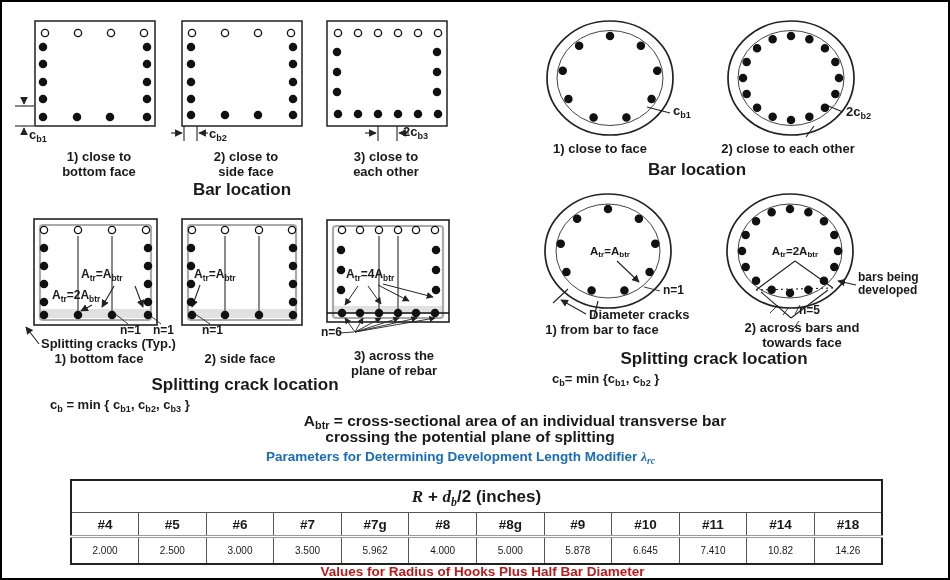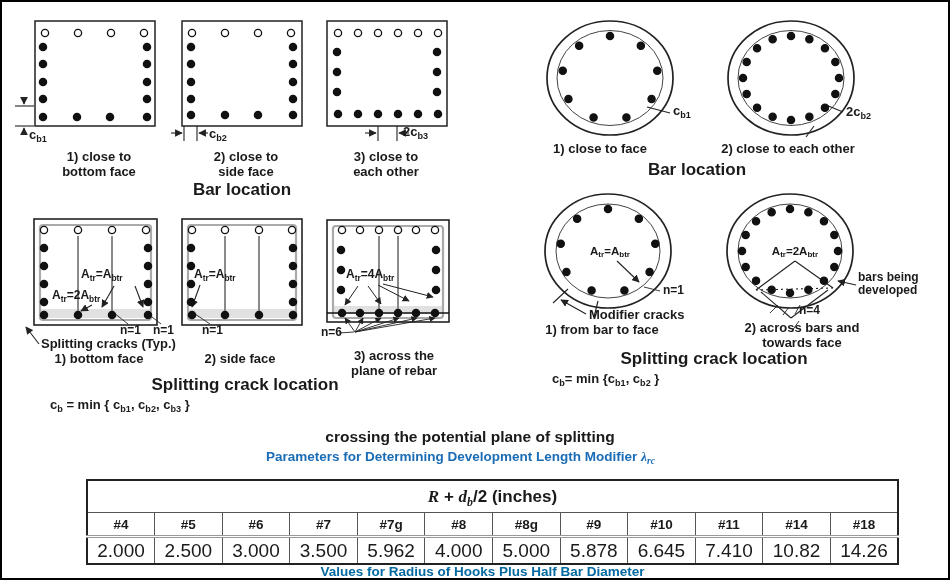--- a/index.html
+++ b/index.html
@@ -15,26 +15,25 @@
   .in{font-size:11.5px;}
   .ttl{font-size:17px;}
   .note{font-size:15.5px;font-weight:600;}
   .blue{font-size:13.5px;font-weight:bold;padding-left:13px;}
   sub{font-size:0.7em;vertical-align:-0.3em;line-height:0;text-align:center;}
   i{font-family:"Liberation Serif",serif;}
   table.hook{
     position:absolute;left:68px;top:477px;width:813px;
     border-collapse:collapse;table-layout:fixed;background:#fff;
     border:2px solid #222;
-    margin-left:16px;
   }
   table.hook td{border:1px solid #555;text-align:center;vertical-align:middle;padding:0;}
   td.th{font-size:17px;font-weight:bold;height:31px;}
   tr.sizes td{font-size:13.5px;font-weight:bold;height:22px;border-bottom:3px double #999;}
-  tr.vals td{font-size:19px;height:25px;}
+  tr.vals td{font-size:10px;height:25px;}
 </style>
 </head>
 <body>
 
 <div class="page">
 
   <svg class="diagram" viewBox="0 0 946 576">
     <defs>
       <marker id="ah" viewBox="0 0 10 10" refX="9" refY="5" markerWidth="7" markerHeight="7" orient="auto-start-reverse">
         <path d="M0,0 L10,5 L0,10 z" fill="#222"></path>
@@ -340,29 +339,30 @@
   <div class="lbl sm" style="left:319px;top:324px">n=6</div>
   <div class="lbl" style="left:39px;top:335px">Splitting cracks (Typ.)</div>
   <div class="lbl ctr" style="left:97px;top:350px">1) bottom face</div>
   <div class="lbl ctr" style="left:238px;top:350px">2) side face</div>
   <div class="lbl ctr" style="left:392px;top:347px">3) across the<br>plane of rebar</div>
   <div class="lbl ctr ttl" style="left:243px;top:373px">Splitting crack location</div>
   <div class="lbl" style="left:48px;top:396px">c<sub>b</sub> = min { c<sub>b1</sub>,  c<sub>b2</sub>,  c<sub>b3</sub> }</div>
 
   <div class="lbl ctr in" style="left:608px;top:243px">A<sub>tr</sub>=A<sub>btr</sub></div>
   <div class="lbl sm" style="left:661px;top:282px">n=1</div>
-  <div class="lbl" style="left:587px;top:306px">Modifier cracks</div>
+  <div class="lbl" style="left:587px;top:306px">Diameter cracks</div>
   <div class="lbl ctr" style="left:600px;top:321px">1) from bar to face</div>
   <div class="lbl ctr in" style="left:793px;top:243px">A<sub>tr</sub>=2A<sub>btr</sub></div>
-  <div class="lbl sm" style="left:797px;top:302px">n=4</div>
+  <div class="lbl sm" style="left:797px;top:302px">n=5</div>
   <div class="lbl sm" style="left:856px;top:269px">bars being<br>developed</div>
   <div class="lbl ctr" style="left:800px;top:319px">2) across bars and<br>towards face</div>
   <div class="lbl ctr ttl" style="left:712px;top:347px">Splitting crack location</div>
   <div class="lbl" style="left:550px;top:370px">c<sub>b</sub>= min {c<sub>b1</sub>, c<sub>b2</sub> }</div>
 
+  <div class="lbl ctr note" style="left:513px;top:410px">A<sub>btr</sub> = cross-sectional area of an individual transverse bar</div>
   <div class="lbl ctr note" style="left:468px;top:426px">crossing the potential plane of splitting</div>
   <div class="lbl ctr blue" style="left: 452px; top: 447px; color: rgb(26, 108, 181);">Parameters for Determining Development Length Modifier <i>λ</i><sub><i>rc</i></sub></div>
 
   <table class="hook">
     <tbody>
         <tr>
       <td class="th" colspan="12"><i>R</i> + <i>d</i><sub><i>b</i></sub>/2 (inches)</td>
     </tr>
     <tr class="sizes">
       <td>#4</td>
@@ -388,14 +388,14 @@
       <td>5.000</td>
       <td>5.878</td>
       <td>6.645</td>
       <td>7.410</td>
       <td>10.82</td>
       <td>14.26</td>
     </tr>
   </tbody>
     </table>
 
-  <div class="lbl ctr blue" style="left: 474px; top: 562px; color: #0369a1;">Values for Radius of Hooks Plus Half Bar Diameter</div>
+  <div class="lbl ctr blue" style="left: 474px; top: 562px; color: #b91c1c;">Values for Radius of Hooks Plus Half Bar Diameter</div>
 </div>
 
 </body></html>

